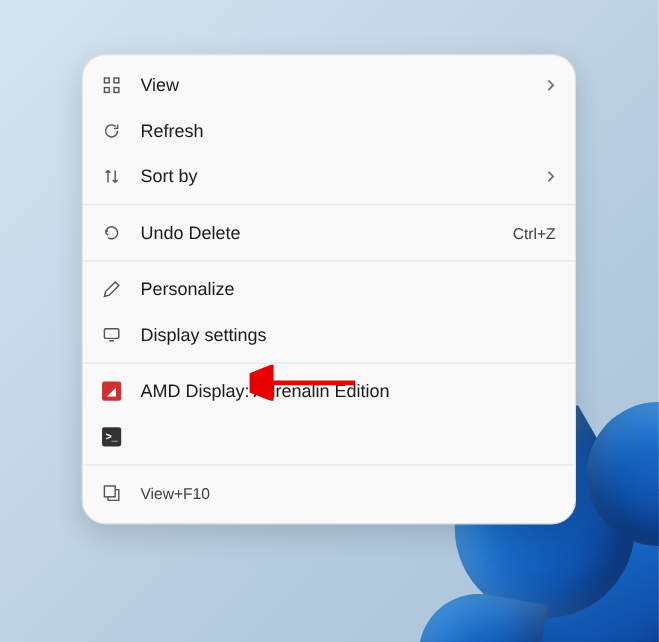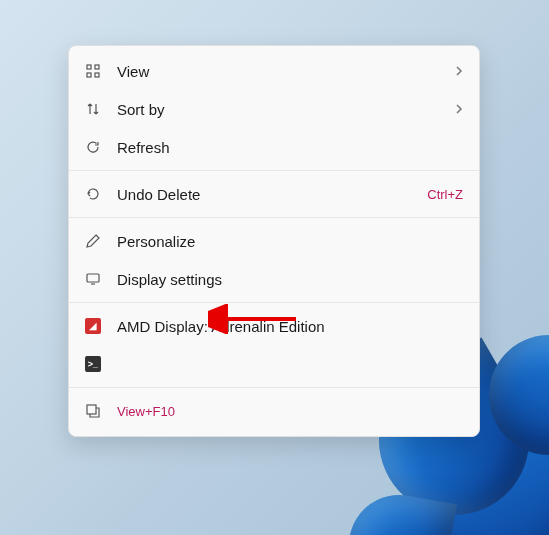--- a/index.html
+++ b/index.html
@@ -31,21 +31,21 @@
     .p3 { width:120px; height:120px; right:0px; bottom:140px; transform:rotate(60deg); }
     .p4 { width:100px; height:100px; right:160px; bottom:0px; transform:rotate(10deg); background:linear-gradient(135deg,#64b5f6,#1976d2); }
 
     .context-menu {
       position: absolute;
       top: 45px;
       left: 68px;
       width: 412px;
       background: #f9f9f9;
       border: 1px solid #e0e0e0;
-      border-radius: 8px;
+      border-radius: 20px;
       box-shadow: 0 8px 24px rgba(0,0,0,0.15);
       padding: 6px 0;
     }
     .menu-item {
       display: flex;
       align-items: center;
       height: 38px;
       padding: 0 16px;
       cursor: default;
     }
@@ -58,21 +58,21 @@
     }
     .icon-col svg { width: 16px; height: 16px; }
     .icon-col .box-icon {
       width: 16px; height: 16px;
       display: flex; align-items: center; justify-content: center;
       font-size: 9px; font-weight: bold; color: #fff;
       border-radius: 2px;
     }
     .label-col { flex: 1; }
     .shortcut-col {
-      color: #be185d;
+      color: #404040;
       font-size: 13px;
     }
     .chevron-col {
       width: 16px;
       display: flex;
       justify-content: flex-end;
       color: #777;
     }
     .separator {
       height: 1px;
@@ -111,38 +111,38 @@
     <span class="chevron-col">
       <svg width="8" height="12" viewBox="0 0 8 12" fill="none" stroke="#777" stroke-width="1.5">
           <path d="M2 2l4 4-4 4"></path>
         </svg>
     </span>
   </div>
 
   <div class="menu-item">
     <span class="icon-col">
       <svg viewBox="0 0 16 16" fill="none" stroke="#555" stroke-width="1.2">
+        <path d="M13 8a5 5 0 1 1-1.5-3.5M13 3v3h-3"></path>
+      </svg>
+    </span>
+    <span class="label-col">Refresh</span>
+  </div>
+
+  <div class="menu-item">
+    <span class="icon-col">
+      <svg viewBox="0 0 16 16" fill="none" stroke="#555" stroke-width="1.2">
         <path d="M5 3v10M5 3l-2 2M5 3l2 2M11 13V3M11 13l-2-2M11 13l2-2"></path>
       </svg>
     </span>
     <span class="label-col">Sort by</span>
     <span class="chevron-col">
       <svg width="8" height="12" viewBox="0 0 8 12" fill="none" stroke="#777" stroke-width="1.5">
           <path d="M2 2l4 4-4 4"></path>
         </svg>
     </span>
-  </div>
-
-  <div class="menu-item">
-    <span class="icon-col">
-      <svg viewBox="0 0 16 16" fill="none" stroke="#555" stroke-width="1.2">
-        <path d="M13 8a5 5 0 1 1-1.5-3.5M13 3v3h-3"></path>
-      </svg>
-    </span>
-    <span class="label-col">Refresh</span>
   </div>
 
   <div class="separator"></div>
 
   <div class="menu-item">
     <span class="icon-col">
       <svg viewBox="0 0 16 16" fill="none" stroke="#555" stroke-width="1.2">
         <path d="M3 8a5 5 0 1 1 2 4M3 8l2-2M3 8l2 2"></path>
       </svg>
     </span>

